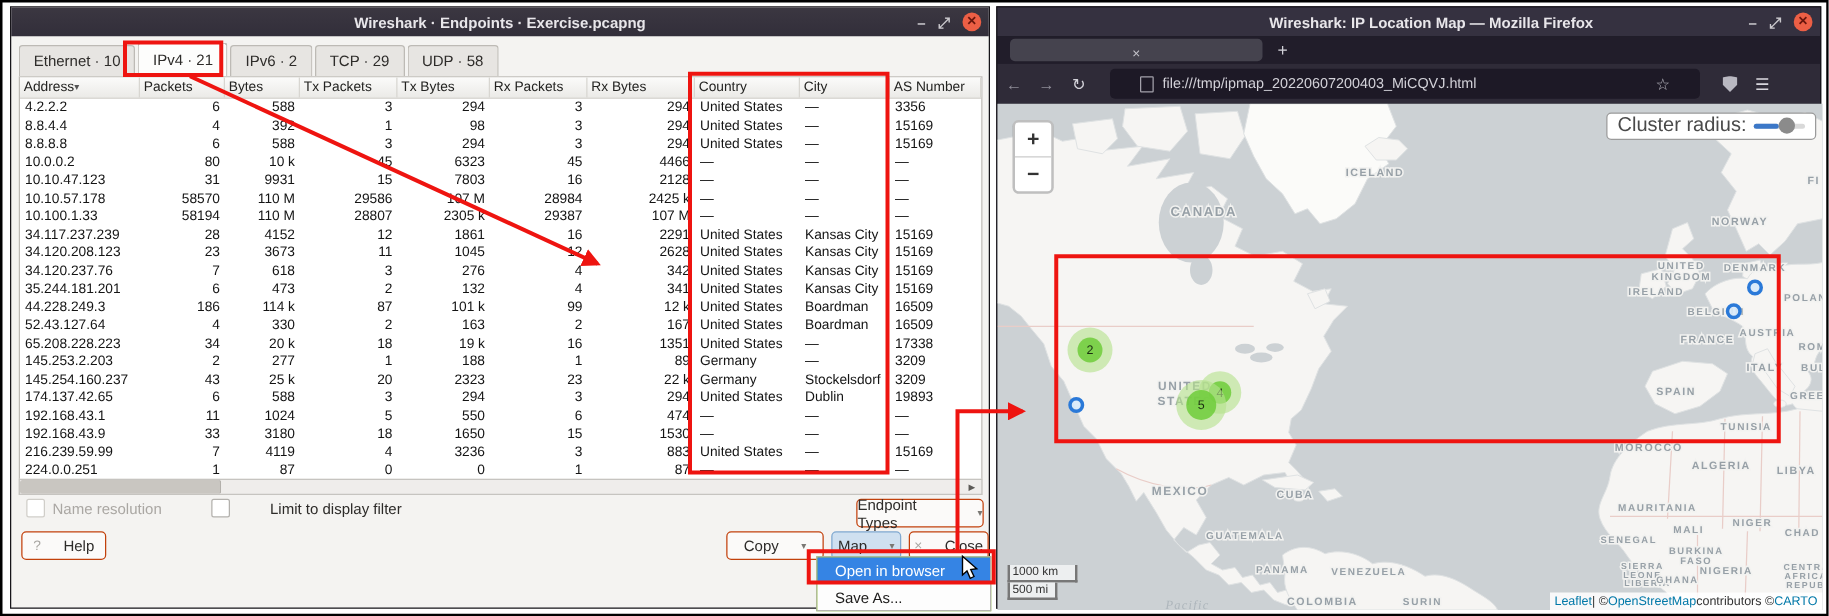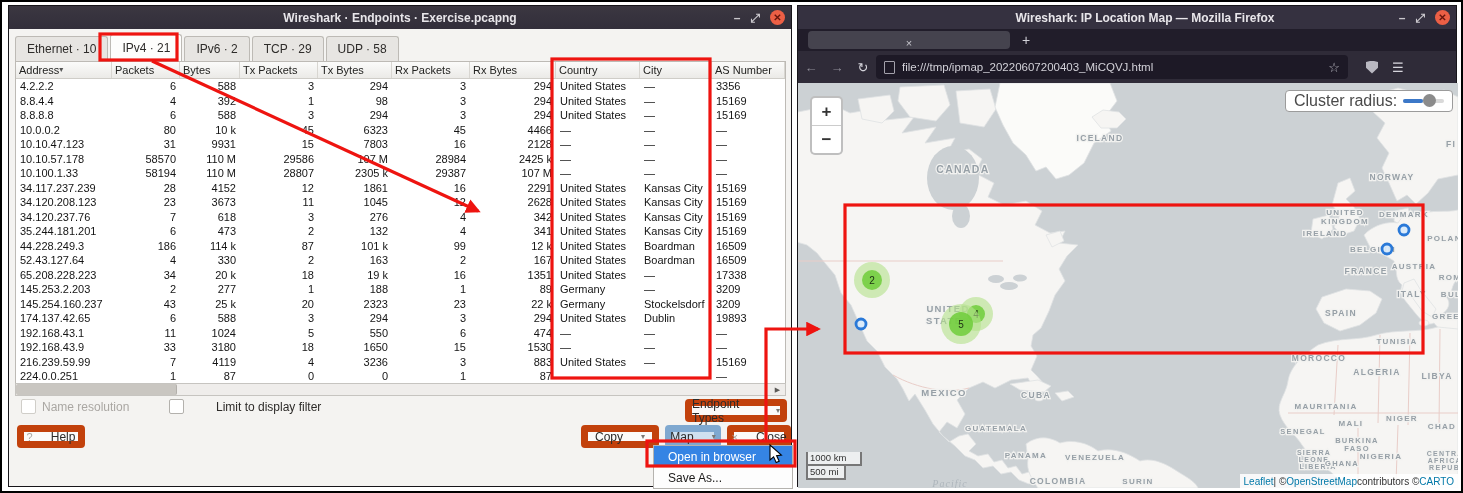--- a/index.html
+++ b/index.html
@@ -23,21 +23,21 @@
   .cell.num{text-align:right;}
   .hscroll{position:absolute;left:6px;top:377px;width:771px;height:13px;background:#efedeb;border:1px solid #c6c4c0;box-sizing:border-box;display:flex;align-items:stretch;}
   .hthumb{width:160px;background:#c9c6c1;border-right:1px solid #b3b0ab;border-radius:2px;}
   .harrow{position:absolute;right:1px;top:0;width:13px;height:11px;font-size:7px;color:#5c5a57;display:flex;align-items:center;justify-content:center;}
   .optrow{position:absolute;left:0;top:393px;width:784px;height:24px;}
   .chk{position:absolute;display:flex;align-items:center;gap:6px;font-size:12px;}
   .box{width:13px;height:13px;background:#fff;border:1px solid #b3b1ad;border-radius:2px;}
   #chk-name{left:12px;color:#aaa7a3;}
   #chk-name .box{border-color:#d0cec9;}
   #chk-limit{left:160px;color:#2d2b29;gap:32px;}
-  .btn{position:absolute;height:23px;background:#fbfaf9;border:7px solid #c2410c;border-radius:4px;font-size:12px;color:#2d2b29;display:flex;align-items:center;justify-content:center;gap:18px;box-sizing:border-box;}
+  .btn{position:absolute;height:23px;background:#fbfaf9;border:1px solid #c2410c;border-radius:4px;font-size:12px;color:#2d2b29;display:flex;align-items:center;justify-content:center;gap:18px;box-sizing:border-box;}
   .caret{font-size:8px;color:#7a7874;}
   .muted-ic{color:#a9a7a3;font-size:11px;}
   #btn-endpoint{left:676px;top:393px;width:102px;}
   #btn-help{left:8px;top:419px;width:68px;}
   #btn-copy{left:572px;top:419px;width:78px;}
   #btn-map{left:656px;top:419px;width:56px;background:#cfe0f0;border-color:#7fa8d0;}
   #btn-close{left:718px;top:419px;width:64px;}
   #ctxmenu{position:absolute;left:644px;top:439px;width:140px;background:#84cc16;border:1px solid #b5b3af;box-sizing:border-box;z-index:5;}
   .menu-item{height:21px;display:flex;align-items:center;padding-left:14px;font-size:12px;color:#1c1b1a;background:#fdfdfd;}
   .menu-item.sel{background:#3584e4;color:#fff;}
@@ -45,21 +45,21 @@
   #fx{left:797px;top:5px;width:660px;height:482px;background:#1c1b22;}
   #fx .titlebar{background:#35313c;background:#353140;padding-left:36px;}
   .tabstrip{position:absolute;left:0;top:23px;right:0;height:22px;background:#211d2a;display:flex;align-items:center;}
   .fxtab{margin-left:10px;width:188px;height:18px;background:#45434e;border-radius:4px;display:flex;align-items:center;padding:0 7px;color:#f3f2f6;font-size:10.5px;gap:6px;flex-direction:column;}
   .fxtab .tlabel{flex:1;white-space:nowrap;overflow:hidden;}
   .fxtab .tclose{color:#c5c4cb;font-size:11px;}
   .newtab{color:#d3d2d9;font-size:14px;margin-left:12px;}
   .navbar{position:absolute;left:0;top:45px;right:0;height:32px;background:#2f2b38;display:flex;align-items:center;}
   .navic{color:#8f8d98;font-size:13px;width:26px;text-align:center;}
   .navic.lit{color:#d4d3da;}
-  .urlbar{margin-left:0;width:472px;height:24px;background:#1d1926;border-radius:4px;display:flex;align-items:center;padding:0 8px;gap:7px;box-sizing:border-box;}
+  .urlbar{margin-left:12px;width:472px;height:24px;background:#1d1926;border-radius:4px;display:flex;align-items:center;padding:0 24px;gap:7px;box-sizing:border-box;}
   .docic{width:9px;height:11px;border:1px solid #a3a1ab;border-radius:1px;}
   .urltext{flex:1;color:#d2d1d8;font-size:11.5px;white-space:nowrap;overflow:hidden;}
   .staric{color:#b9b8c1;font-size:13px;}
   .shieldic{width:12px;height:13px;background:#b9b8c1;clip-path:polygon(50% 0,100% 12%,100% 55%,50% 100%,0 55%,0 12%);margin-left:18px;}
   .burger{color:#d6d5dc;font-size:13px;margin-left:14px;}
   #map{position:absolute;left:0;top:77px;width:660px;height:405px;background:#ccd1d4;overflow:hidden;}
   .mlabel{fill:#97a0a7;stroke:#f2f2f0;stroke-width:2.4px;paint-order:stroke;letter-spacing:1.3px;font-weight:bold;font-family:"Liberation Sans",sans-serif;text-anchor:middle;}
   .mlabel.sea{font-family:"Liberation Serif",serif;font-style:italic;stroke-width:0;fill:#aeb6bc;letter-spacing:1px;font-weight:normal;}
   .zoomctl{position:absolute;left:12px;top:13px;width:29px;background:#fff;border:2px solid rgba(0,0,0,.25);border-radius:5px;z-index:4;}
   .zbtn{height:27px;display:flex;align-items:center;justify-content:center;font-size:17px;font-weight:bold;color:#333;}

